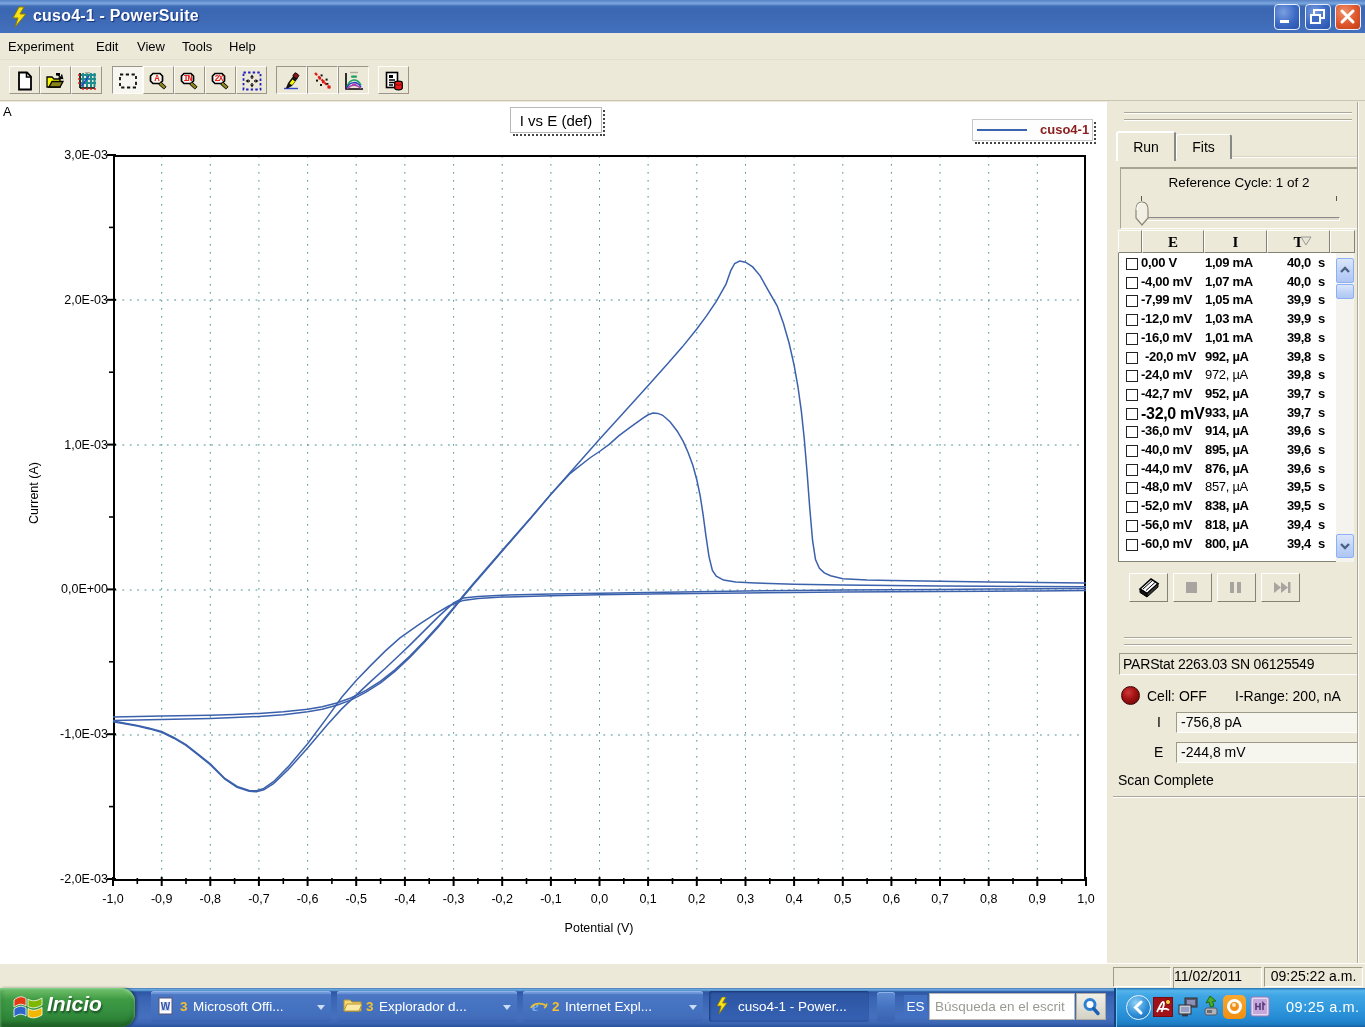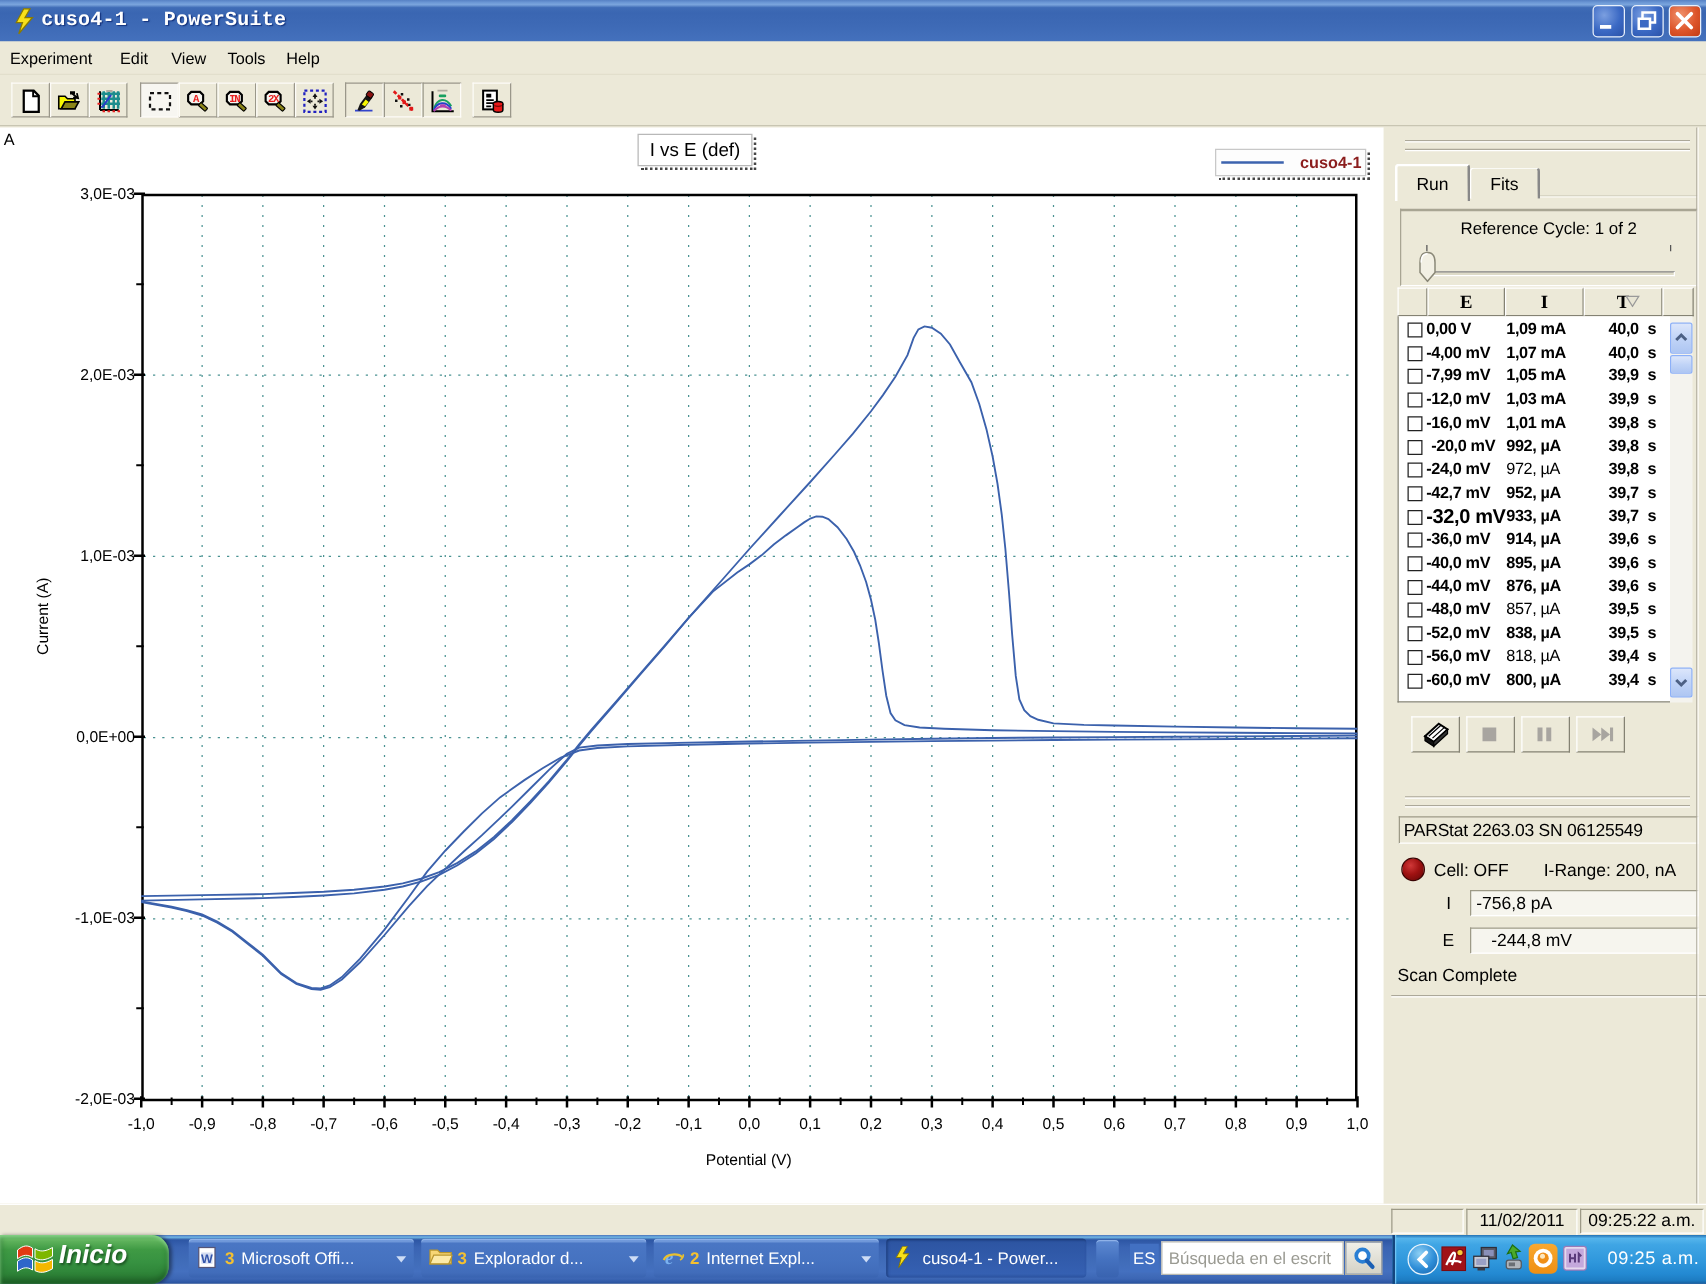--- a/index.html
+++ b/index.html
@@ -1,17 +1,17 @@
 <!DOCTYPE html>
 <html><head><meta charset="utf-8"><title>cuso4-1 - PowerSuite</title><style>
 *{margin:0;padding:0;box-sizing:border-box}
 html,body{width:1365px;height:1027px;overflow:hidden;font-family:"Liberation Sans",sans-serif;background:#ece9d8}
 .abs{position:absolute}
 #titlebar{position:absolute;left:0;top:0;width:1365px;height:47px;
- background:linear-gradient(180deg,#5681c4 0%,#6f9bd8 5%,#7aa4dc 8%,#3f6cb6 13%,#3a66b2 22%,#3e6ab6 45%,#4471bd 70%,#4070bc 85%, #35599f 94%,#2b5190 100%);font-family:Liberation Mono, monospace;}
+ background:linear-gradient(180deg,#5681c4 0%,#6f9bd8 5%,#7aa4dc 8%,#3f6cb6 13%,#3a66b2 22%,#3e6ab6 45%,#4471bd 70%,#4070bc 85%, #35599f 94%,#2b5190 100%);}
 #titlebar .ttl{position:absolute;left:33px;top:7px;font-size:16px;font-weight:bold;color:#fff;text-shadow:1px 1px 1px #12307a;letter-spacing:0.2px}
 .winbtn{position:absolute;top:4px;width:26px;height:26px;border-radius:4px;border:1px solid #e8f0fc}
 .wb-blue{background:radial-gradient(circle at 35% 30%,#7b9fe0 0%,#3b69c4 55%,#2a52a8 100%)}
 .wb-red{background:radial-gradient(circle at 35% 30%,#f0926c 0%,#dd552b 55%,#c23c14 100%)}
 .winbtn svg{position:absolute;left:0;top:0}
 #menubar{position:absolute;left:0;top:33px;width:1365px;height:27px;background:#ece9d8;border-bottom:1px solid #e2dfcc}
 #menubar span{position:absolute;top:6px;font-size:13px;color:#000}
 #toolbar{position:absolute;left:0;top:60px;width:1365px;height:41px;background:#ece9d8;border-bottom:1px solid #c8c5b2}
 .tbtn{position:absolute;top:6px;width:31px;height:28px;background:#ece9d8;border:1px solid;border-color:#fdfcf8 #9a978a #9a978a #fdfcf8}
 .tbtn.rz{border-color:#9a978a #fdfcf8 #fdfcf8 #9a978a;background:#f7f6f1}
@@ -376,21 +376,21 @@
     <div class="abs" style="left:92px;top:377.39999999999986px;font-size:13px;font-weight:normal;letter-spacing:-0.3px">857, µA</div>
     <div class="abs" style="left:158px;top:377.39999999999986px;width:40px;font-size:13px;font-weight:bold;letter-spacing:-0.3px;text-align:right">39,5</div>
     <div class="abs" style="left:205px;top:377.39999999999986px;font-size:13px;font-weight:bold">s</div>
     <div class="abs" style="left:13px;top:399.09999999999985px;width:12px;height:12px;background:#fff;border:1px solid #222"></div>
     <div class="abs" style="left:28px;top:396.09999999999985px;font-size:13px;font-weight:bold;letter-spacing:-0.3px">-52,0 mV</div>
     <div class="abs" style="left:92px;top:396.09999999999985px;font-size:13px;font-weight:bold;letter-spacing:-0.3px">838, µA</div>
     <div class="abs" style="left:158px;top:396.09999999999985px;width:40px;font-size:13px;font-weight:bold;letter-spacing:-0.3px;text-align:right">39,5</div>
     <div class="abs" style="left:205px;top:396.09999999999985px;font-size:13px;font-weight:bold">s</div>
     <div class="abs" style="left:13px;top:417.79999999999984px;width:12px;height:12px;background:#fff;border:1px solid #222"></div>
     <div class="abs" style="left:28px;top:414.79999999999984px;font-size:13px;font-weight:bold;letter-spacing:-0.3px">-56,0 mV</div>
-    <div class="abs" style="left:92px;top:414.79999999999984px;font-size:13px;font-weight:normal;letter-spacing:-0.3px">818, µA</div>
+    <div class="abs" style="left:92px;top:414.79999999999984px;font-size:13px;font-weight:bold;letter-spacing:-0.3px">818, µA</div>
     <div class="abs" style="left:158px;top:414.79999999999984px;width:40px;font-size:13px;font-weight:bold;letter-spacing:-0.3px;text-align:right">39,4</div>
     <div class="abs" style="left:205px;top:414.79999999999984px;font-size:13px;font-weight:bold">s</div>
     <div class="abs" style="left:13px;top:436.49999999999983px;width:12px;height:12px;background:#fff;border:1px solid #222"></div>
     <div class="abs" style="left:28px;top:433.49999999999983px;font-size:13px;font-weight:bold;letter-spacing:-0.3px">-60,0 mV</div>
     <div class="abs" style="left:92px;top:433.49999999999983px;font-size:13px;font-weight:bold;letter-spacing:-0.3px">800, µA</div>
     <div class="abs" style="left:158px;top:433.49999999999983px;width:40px;font-size:13px;font-weight:bold;letter-spacing:-0.3px;text-align:right">39,4</div>
     <div class="abs" style="left:205px;top:433.49999999999983px;font-size:13px;font-weight:bold">s</div>
     <div class="abs" style="left:223px;top:151px;width:18px;height:309px;background:#f4f3ee"></div>
     <div class="abs" style="left:223px;top:156px;width:18px;height:25px;background:linear-gradient(180deg,#dce6fb,#c1d4f7 50%,#aec6f2);border:1px solid #8cb0f8;border-radius:2px"><svg width="16" height="23">
         <path d="M4 13 L8 9 L12 13" fill="none" stroke="#4d6185" stroke-width="2.4"></path>
@@ -419,29 +419,29 @@
     </svg>
     <div class="groove" style="left:11px;top:535px;width:228px;height:0"></div>
     <div class="groove" style="left:11px;top:542px;width:228px;height:0"></div>
     <div class="abs sunken" style="left:6px;top:551px;width:240px;height:22px;font-size:14px;line-height:20px;padding-left:3px;letter-spacing:-0.2px">PARStat 2263.03 SN 06125549</div>
     <div class="abs" style="left:8px;top:584px;width:19px;height:19px;border-radius:50%;background:radial-gradient(circle at 38% 32%,#d03838 0%,#a01212 45%,#600606 100%);border:1px solid #3a0303"></div>
     <div class="abs" style="left:34px;top:586px;font-size:14px">Cell: OFF</div>
     <div class="abs" style="left:122px;top:586px;font-size:14px">I-Range: 200, nA</div>
     <div class="abs" style="left:44px;top:612px;font-size:14px">I</div>
     <div class="abs sunken" style="left:63px;top:610px;width:183px;height:21px;background:#f6f5ee;font-size:14px;line-height:19px;padding-left:4px">-756,8 pA</div>
     <div class="abs" style="left:41px;top:642px;font-size:14px">E</div>
-    <div class="abs sunken" style="left:63px;top:640px;width:183px;height:21px;background:#f6f5ee;font-size:14px;line-height:19px;padding-left:16px">-244,8 mV</div>
+    <div class="abs sunken" style="left:63px;top:640px;width:183px;height:21px;background:#f6f5ee;font-size:14px;line-height:19px;padding-left:4px">-244,8 mV</div>
     <div class="abs" style="left:5px;top:670px;font-size:14px">Scan Complete</div>
     <div class="groove" style="left:0;top:694px;width:252px;height:0"></div>
     <div class="abs" style="left:244px;top:0;width:1px;height:861px;background:#aca899"></div>
     <div class="abs" style="left:245px;top:0;width:1px;height:861px;background:#fdfcf8"></div>
   </div>
 <div id="statusbar">
     <div class="seg" style="left:1113px;top:3px;width:58px;height:20px"></div>
-    <div class="seg" style="left:1173px;top:3px;width:89px;height:32px;line-height:17px;text-align:center;font-size:14px">11/02/2011</div>
+    <div class="seg" style="left:1173px;top:3px;width:89px;height:32px;line-height:17px;font-size:14px">11/02/2011</div>
     <div class="seg" style="left:1264px;top:3px;width:99px;height:20px;line-height:17px;text-align:center;font-size:14px">09:25:22 a.m.</div>
   </div>
 <div id="taskbar">
     <div class="abs" style="left:0;top:0;width:135px;height:39px;border-radius:0 14px 14px 0;background:linear-gradient(180deg,#3d9048 0%,#62b55e 10%,#3f9a44 30%,#379241 55%,#2e8438 80%,#256f2e 100%);box-shadow:inset 0 2px 3px #8cd88c, inset 0 -3px 5px #1c5c24, 2px 0 3px rgba(0,0,0,0.4)">
       <svg class="abs" style="left:12px;top:5px" width="32" height="29" viewBox="0 0 32 29">
 <path d="M2 7 C7 3 10 3 14 5.5 L14 13 C10 10.5 7 10.5 2 14 Z" fill="#e23a12" stroke="#fff" stroke-width="0.8"></path>
 <path d="M16 6 C20 8.5 24 8.5 30 5 L30 12 C24 15.5 20 15.5 16 13.5 Z" fill="#7db700" stroke="#fff" stroke-width="0.8"></path>
 <path d="M2 16 C7 12.5 10 12.5 14 15 L14 23 C10 20.5 7 20.5 2 24 Z" fill="#2e66c9" stroke="#fff" stroke-width="0.8"></path>
 <path d="M16 15.5 C20 18 24 18 30 14.5 L30 22 C24 25.5 20 25.5 16 23.5 Z" fill="#f4b700" stroke="#fff" stroke-width="0.8"></path>
 </svg>

